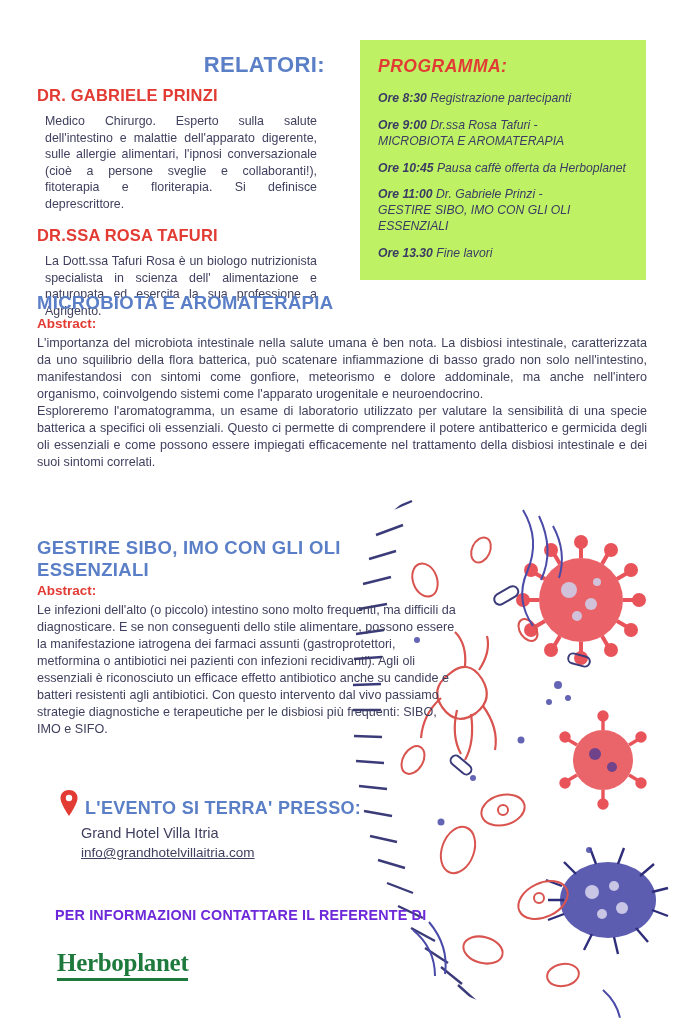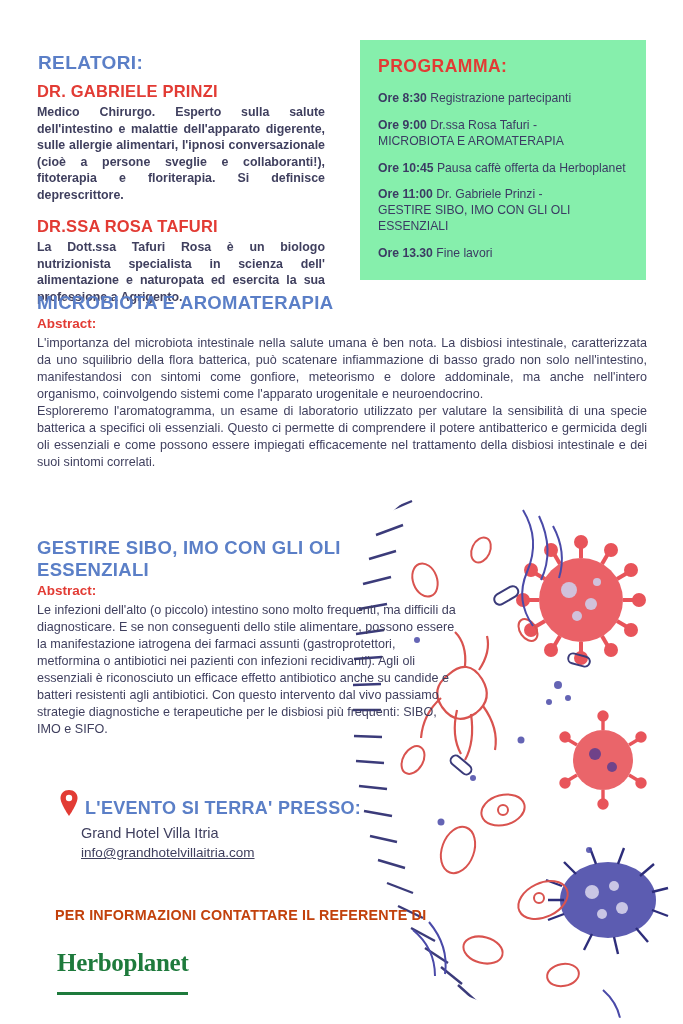--- a/index.html
+++ b/index.html
@@ -28,61 +28,62 @@
   }
 
   
   .page {
     position: absolute;
     inset: 0;
   }
 
   .section-heading-blue {
     color: #5b7fc7;
-    font-size: 19px;
+    font-size: 22px;
     font-weight: bold;
     letter-spacing: 0.4px;
-    margin: 0 0 4px 1px;
+    margin: 0 0 4px 8px;
+    text-align: right;
   }
   .name-red {
     color: #e23b34;
     font-size: 16.5px;
     font-weight: bold;
     letter-spacing: 0.2px;
     margin: 0 0 3px 0;
   }
   .body-text {
     font-size: 12.4px;
     line-height: 1.33;
     text-align: justify;
     color: #3f3f5e;
-    margin: 0;
-    font-weight: bold;
+    margin: 8px;
   }
 
   
   #relatori-block {
     position: absolute;
     left: 37px;
     top: 52px;
     width: 288px;
   }
   #relatori-block .section-heading-blue { margin-bottom: 8px; }
   #relatori-block .name-red { margin-top: 0; }
   .relatore { margin-bottom: 14px; }
 
   
   #programma-panel {
     position: absolute;
     left: 360px;
     top: 40px;
     width: 286px;
-    background: #86efac;
+    background: #bef264;
     padding: 16px 18px 18px 18px;
     box-sizing: border-box;
+    font-style: italic;
   }
   #programma-title {
     color: #e23b34;
     font-size: 17.5px;
     font-weight: bold;
     letter-spacing: 0.5px;
     margin: 0 0 14px 0;
   }
   .prog-item {
     font-size: 12.2px;
@@ -172,42 +173,42 @@
     width: 20px;
     height: 30px;
   }
 
   
   #contact-block {
     position: absolute;
     left: 55px;
     top: 906px;
     width: 420px;
-    color: #c2410c;
+    color: #6d28d9;
     font-size: 14.3px;
     font-weight: bold;
     line-height: 1.35;
     letter-spacing: 0.2px;
   }
 
   
   #logo-block {
     position: absolute;
     left: 57px;
     top: 950px;
     width: 170px;
   }
   #logo-text {
     font-family: "Liberation Serif", serif;
     font-size: 25px;
     font-weight: bold;
     color: #1e7a3c;
     letter-spacing: -0.3px;
     line-height: 1;
-    padding-bottom: 17px;
+    padding-bottom: 3px;
     border-bottom: 3px solid #1e7a3c;
     display: inline-block;
   }
 </style>
 </head>
 <body>
 
 <div class="page">
 
   <div class="art-layer">

